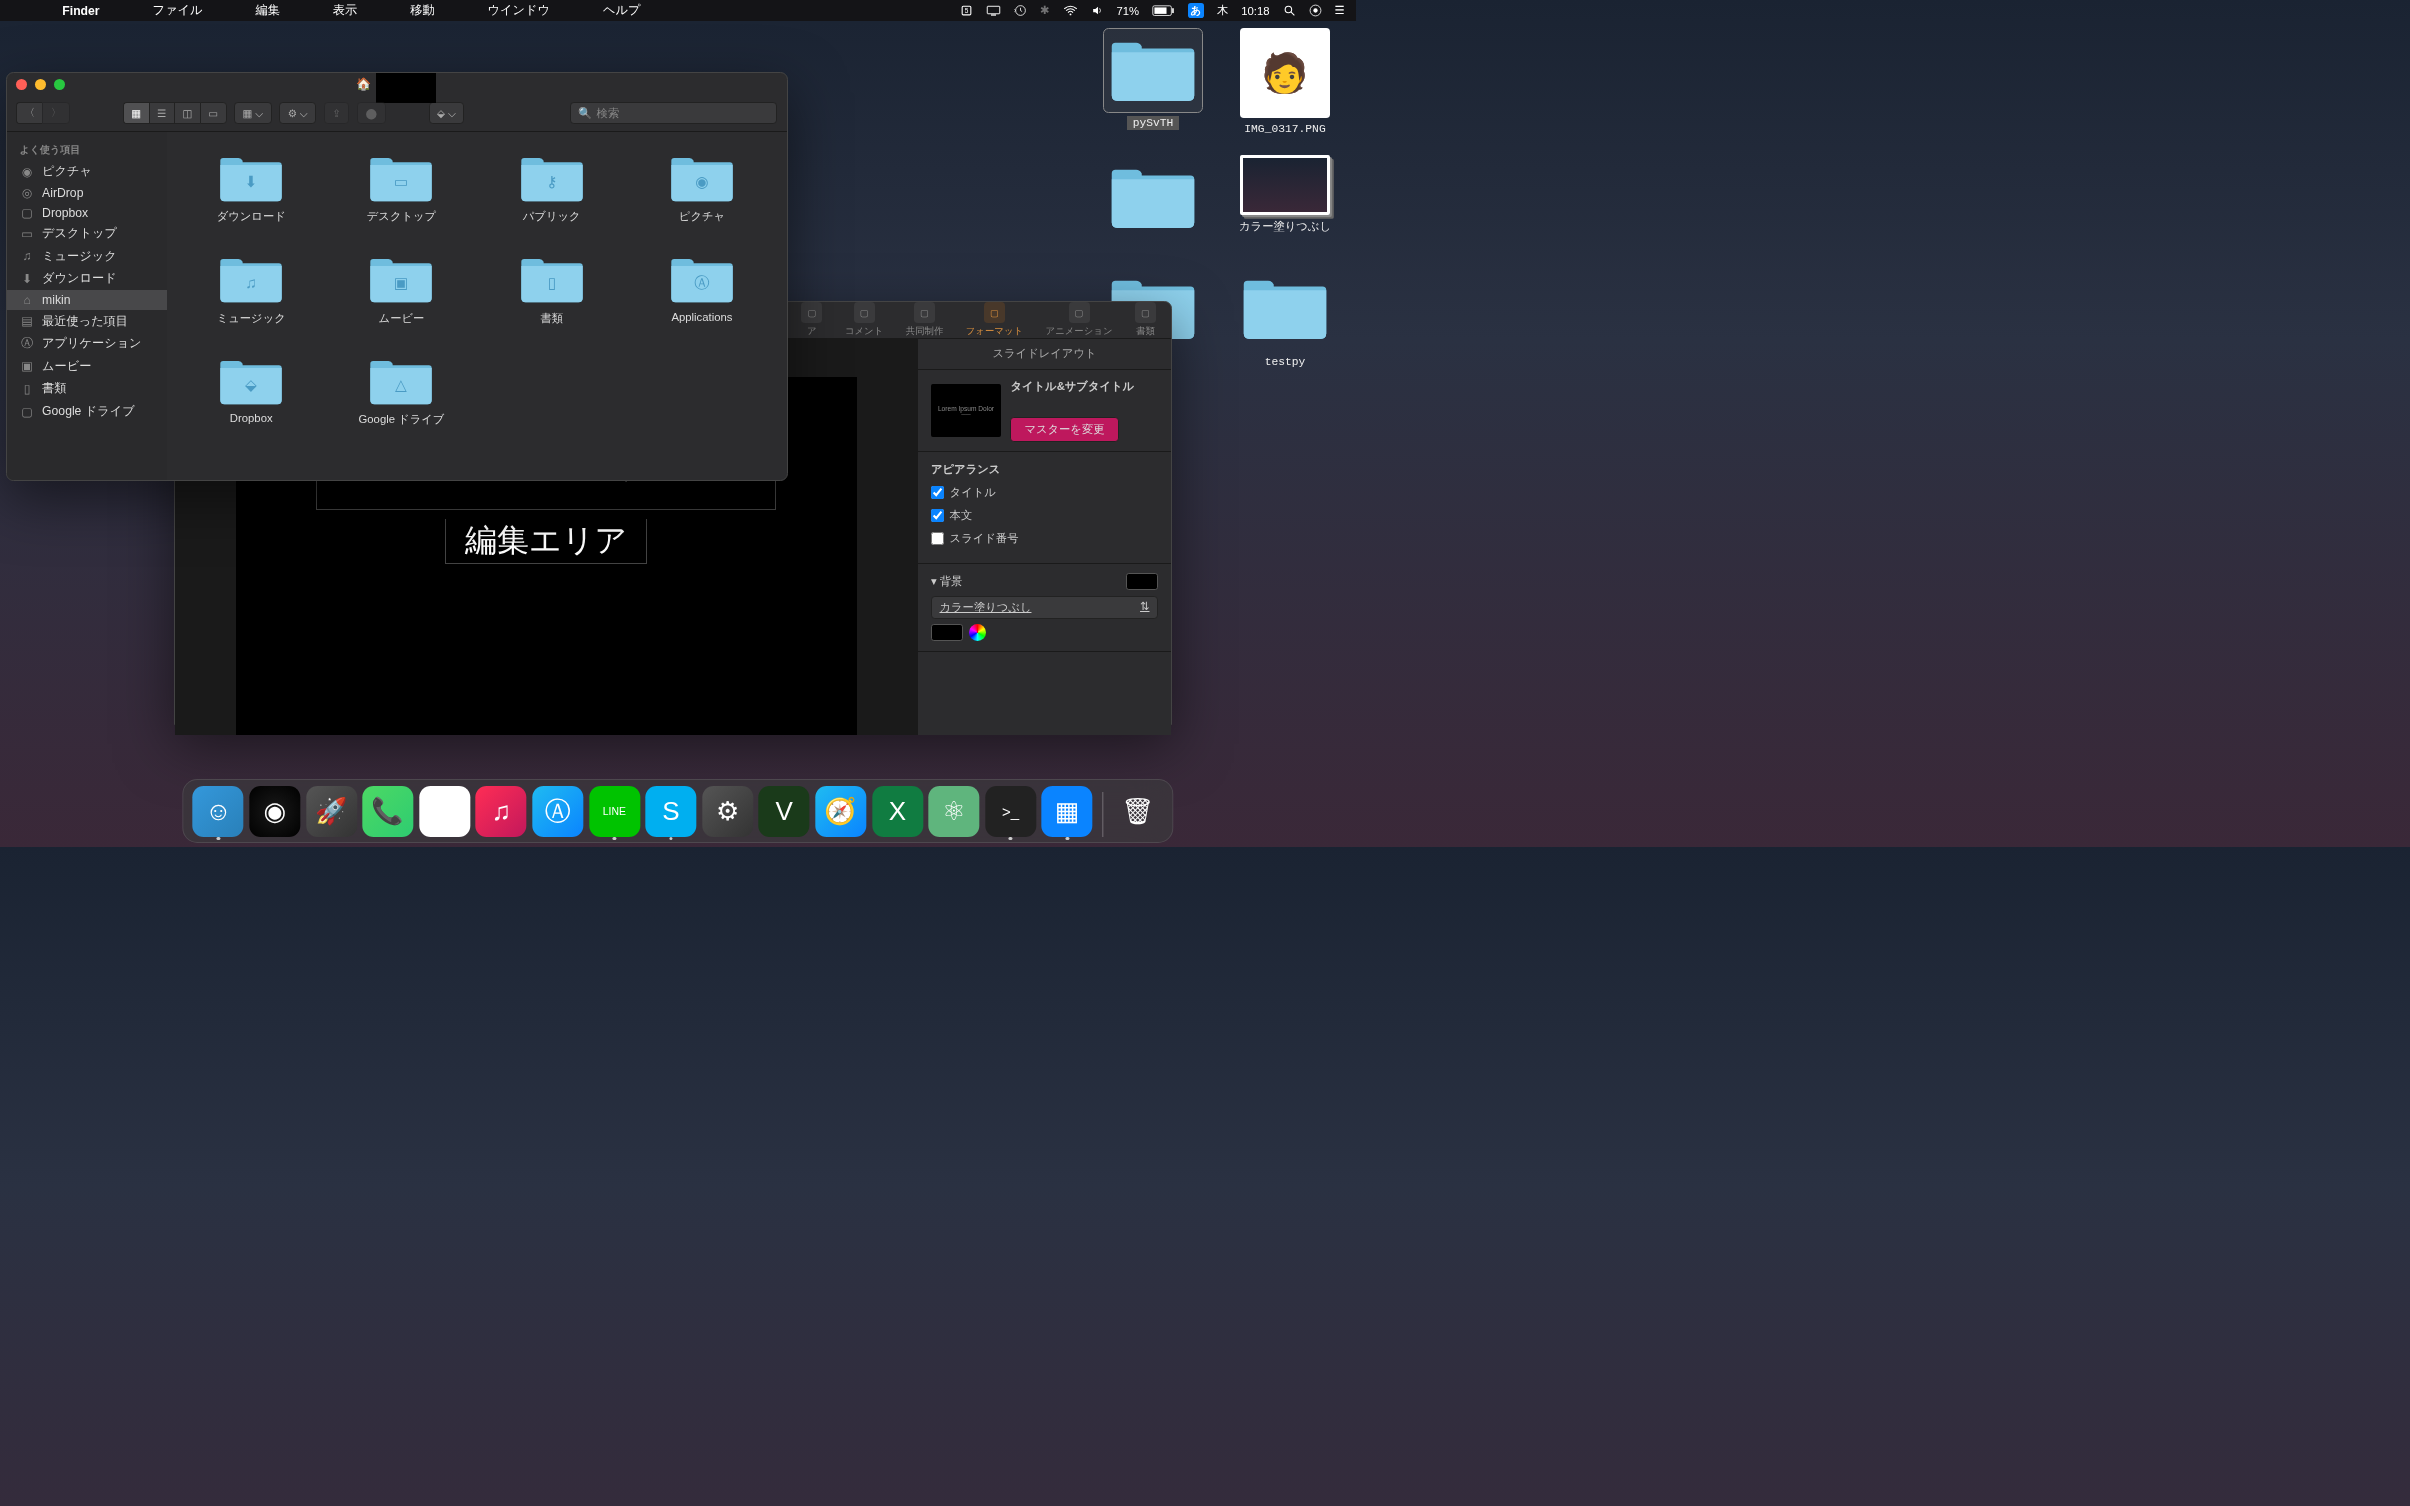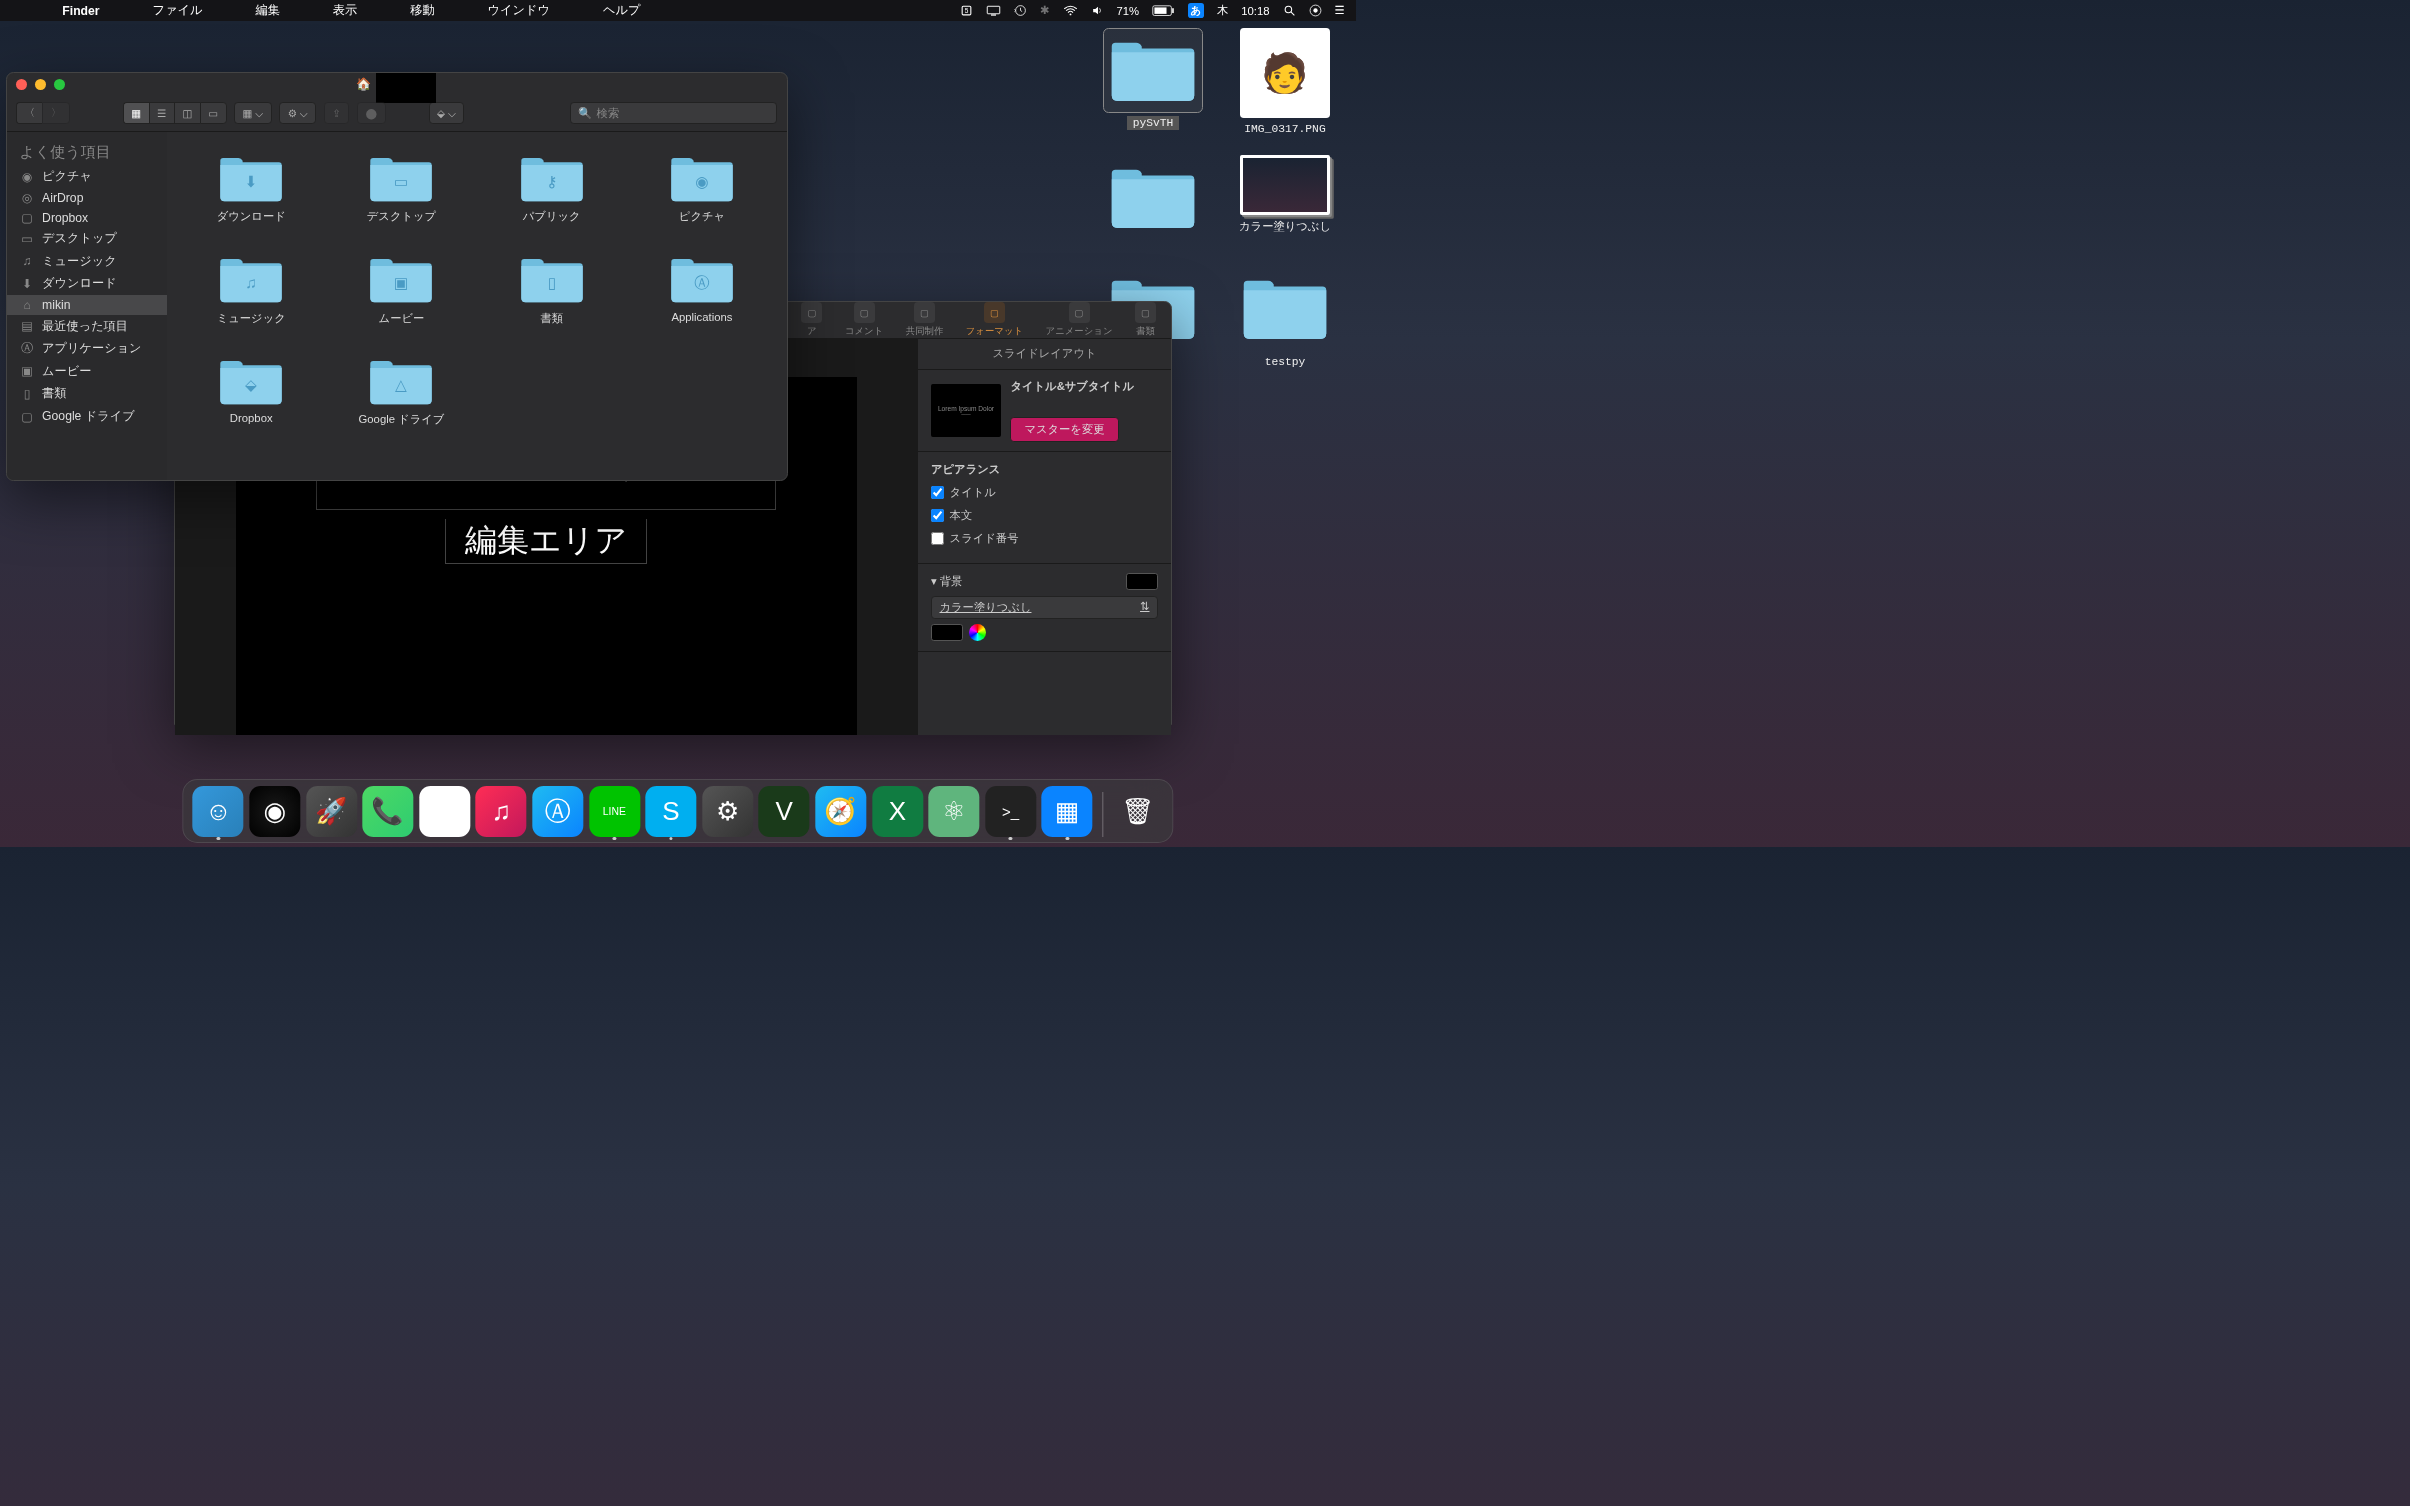--- a/index.html
+++ b/index.html
@@ -34,21 +34,21 @@
 .tl-red { background: #ff5f57; } .tl-yel { background: #febc2e; } .tl-grn { background: #28c840; }
 .finder-title { color: #ccc; font-size: 12.2px; display: flex; align-items: center; gap: 3.8px; }
 .finder-toolbar { height: 36px; display: flex; align-items: center; padding: 0 9.4px; gap: 7.5px; border-bottom: 0.9px solid #1a1a1a; }
 .tb-btn { background: #3a3a3c; border: 0.9px solid #222; border-radius: 3.8px; height: 22.6px; display: flex; align-items: center; justify-content: center; color: #aaa; padding: 0 7.5px; font-size: 10.4px; }
 .tb-seg { display: flex; } .tb-seg .tb-btn { border-radius: 0; border-right: none; }
 .tb-seg .tb-btn:first-child { border-radius: 3.8px 0 0 3.8px; } .tb-seg .tb-btn:last-child { border-radius: 0 3.8px 3.8px 0; border-right: 0.9px solid #222; }
 .tb-seg .tb-btn.active { background: #505052; color: #fff; }
 .search-field { flex: 1; background: #3a3a3c; border: 0.9px solid #222; border-radius: 3.8px; height: 22.6px; padding: 0 7.5px; color: #888; font-size: 11.3px; display: flex; align-items: center; gap: 3.8px; max-width: 207px; margin-left: auto; }
 .finder-body { flex: 1; display: flex; }
 .sidebar { width: 160px; background: #2a2a2c; padding: 7.5px 0; overflow-y: auto; }
-.sidebar-header { color: #888; font-size: 15px; padding: 3.8px 13px; font-weight: 400; }
+.sidebar-header { color: #888; font-size: 10px; padding: 3.8px 13px; font-weight: 700; }
 .sidebar-item { display: flex; align-items: center; gap: 7.5px; padding: 2.8px 13px; color: #ddd; font-size: 12.2px; cursor: default; }
 .sidebar-item.selected { background: #48484a; }
 .sidebar-item .si-icon { width: 15px; display: flex; justify-content: center; color: #888; }
 .content { flex: 1; padding: 19px; display: grid; grid-template-columns: repeat(4, 1fr); gap: 28px 19px; align-content: start; }
 .folder-item { display: flex; flex-direction: column; align-items: center; gap: 5.6px; cursor: default; }
 .folder-item .fi-label { color: #ddd; font-size: 11.3px; text-align: center; }
 
 
 .keynote { position: absolute; top: 301px; left: 174px; width: 998px; height: 424px; background: #2c2c2e; border-radius: 7.5px 7.5px 0 0; box-shadow: 0 19px 56px rgba(0,0,0,0.5); z-index: 40; border: 0.9px solid #444; display: flex; flex-direction: column; }
 .kn-toolbar { height: 55px; border-bottom: 0.9px solid #1a1a1a; display: flex; align-items: center; padding: 0 9.4px; gap: 11.3px; justify-content: flex-end; }

